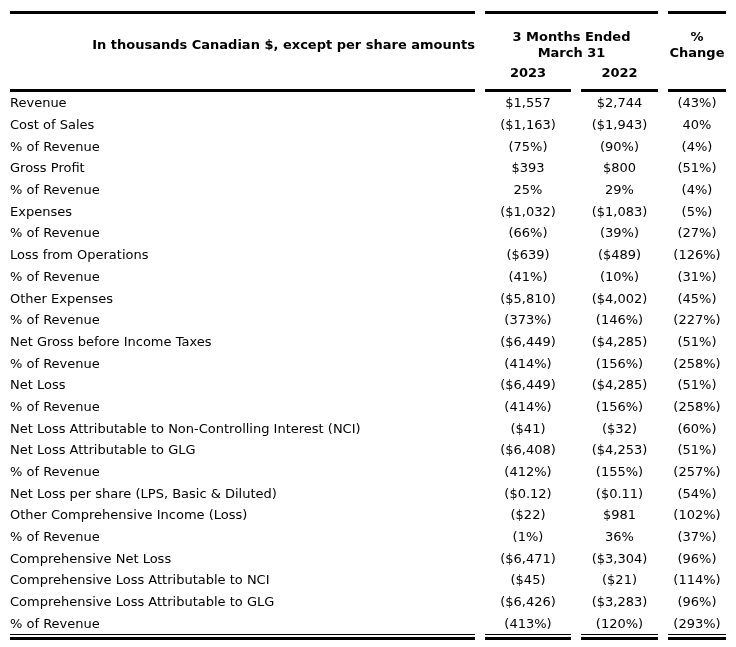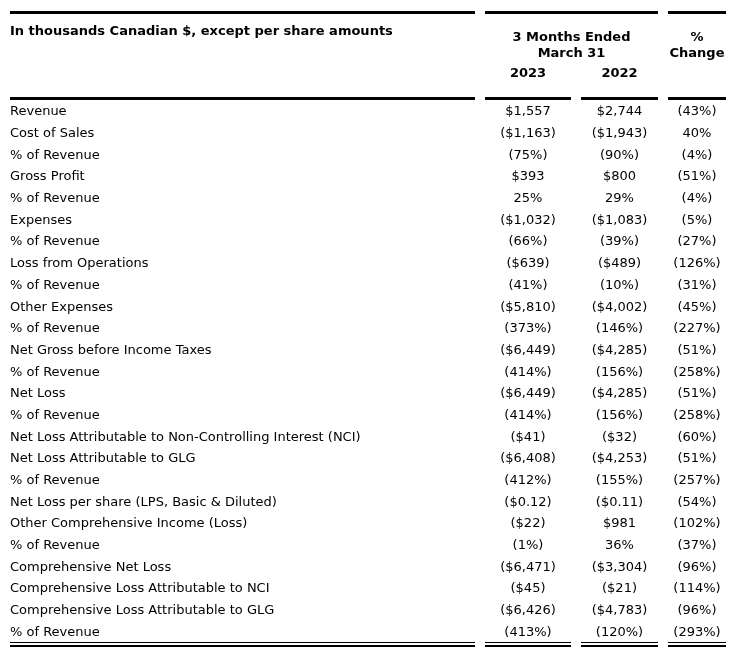--- a/index.html
+++ b/index.html
@@ -20,38 +20,38 @@
     table-layout: fixed;
   }
   col.c-label  { width: 465px; }
   col.c-y2023  { width: 86px; }
   col.c-y2022  { width: 77px; }
   col.c-change { width: 58px; }
   th, td { padding: 0; font-size: 13px; color: #000; }
   .top-rule { border-top: 3px solid #000; }
   .sep-rule { border-bottom: 3px solid #000; }
   th.corner {
-    text-align: left;
+    text-align: right;
     vertical-align: top;
-    padding-top: 9px;
+    padding-top: 23px;
     font-weight: bold;
     white-space: nowrap;
   }
   th.period, th.change-h {
     text-align: center;
     vertical-align: top;
     padding-top: 15px;
     font-weight: bold;
     line-height: 16px;
   }
   th.year {
     text-align: center;
     vertical-align: bottom;
     font-weight: bold;
-    padding-bottom: 17px;
+    padding-bottom: 9px;
   }
   tr.h1 { height: 54px; }
   tr.h2 { height: 23px; }
   tbody td { height: 21.7px; vertical-align: middle; }
   td.lbl { font-weight: normal; text-align: left; white-space: nowrap; }
   td.val { text-align: center; white-space: nowrap; }
   tr.last td { border-bottom: 1px solid #000; }
   tr.filler td { height: 2px; border-bottom: 3px solid #000; }
 </style>
 </head>
@@ -217,21 +217,21 @@
         </tr>
         <tr>
           <td class="lbl">Comprehensive Loss Attributable to NCI</td>
           <td class="val">($45)</td>
           <td class="val">($21)</td>
           <td class="val">(114%)</td>
         </tr>
         <tr>
           <td class="lbl">Comprehensive Loss Attributable to GLG</td>
           <td class="val">($6,426)</td>
-          <td class="val">($4,783)</td>
+          <td class="val">($3,283)</td>
           <td class="val">(96%)</td>
         </tr>
         <tr class="last">
           <td class="lbl">% of Revenue</td>
           <td class="val">(413%)</td>
           <td class="val">(120%)</td>
           <td class="val">(293%)</td>
         </tr>
         <tr class="filler">
           <td></td>

